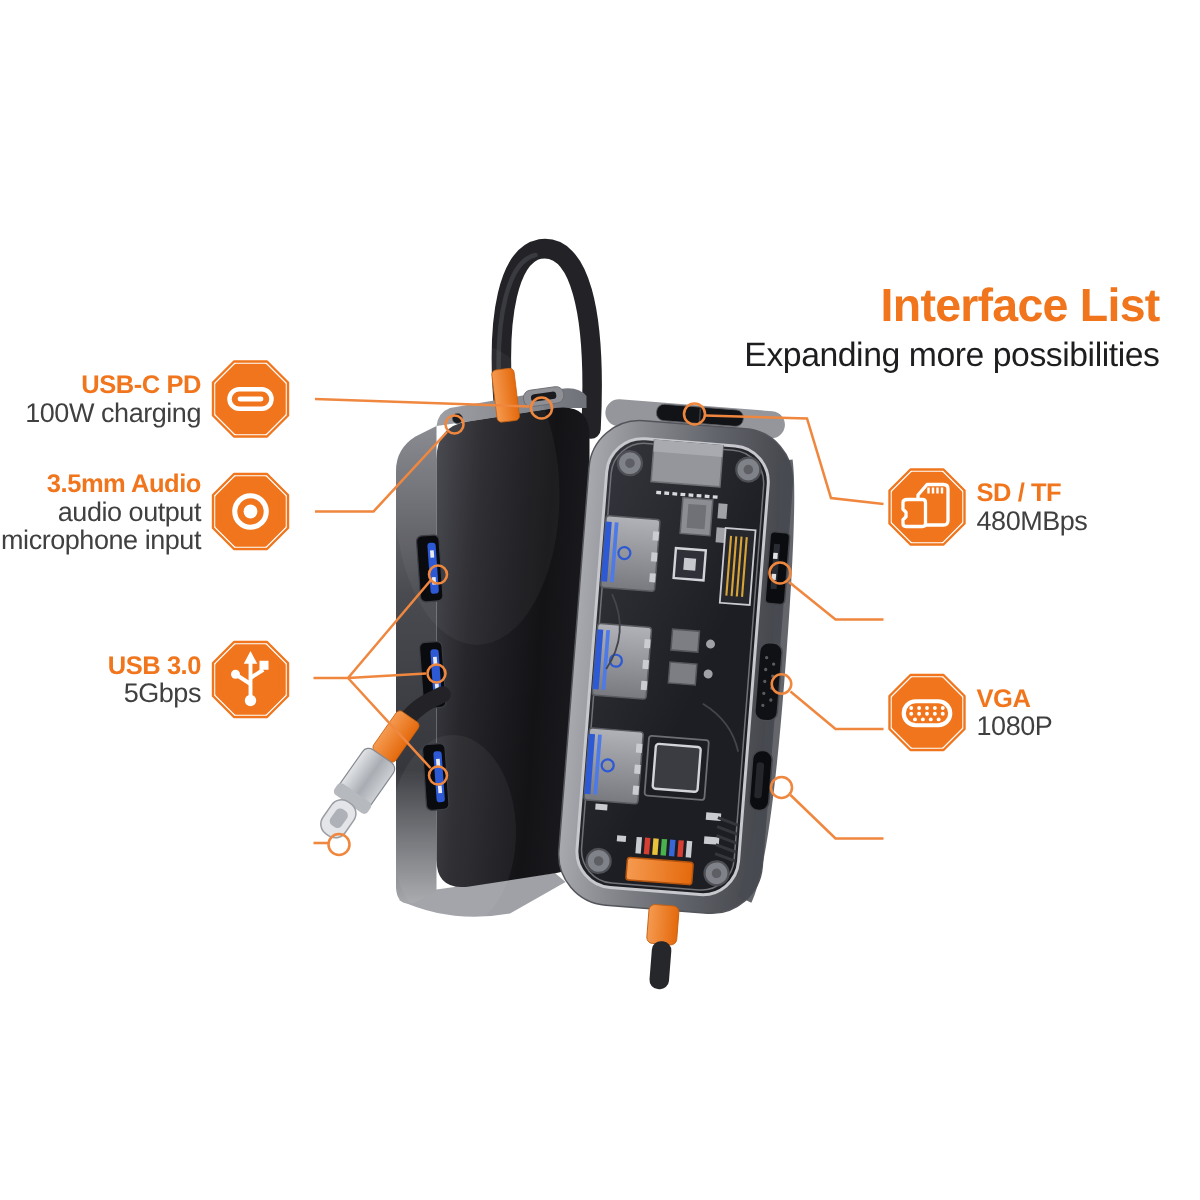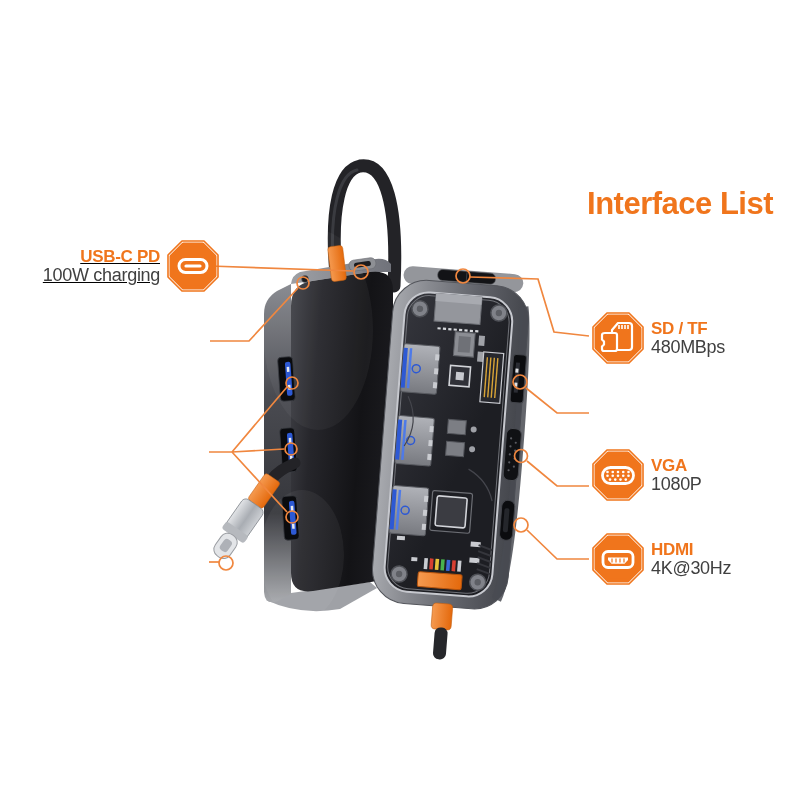--- a/index.html
+++ b/index.html
@@ -10,21 +10,21 @@
   .scene{position:absolute;left:0;top:0;width:800px;height:800px;}
   .hdr-title{
     position:absolute;top:186px;right:27px;
     font-size:31px;font-weight:700;color:#f0751c;letter-spacing:-0.5px;white-space:nowrap;
   }
   .hdr-sub{
     position:absolute;top:224px;right:27px;
     font-size:22.5px;font-weight:400;color:#1e1e20;letter-spacing:-0.3px;white-space:nowrap;
   }
   .callout{position:absolute;display:flex;align-items:center;gap:6px;}
-  .callout.left{right:580px;flex-direction:row;text-decoration:underline;}
+  .callout.left{right:606px;flex-direction:row;}
   .callout.right{left:591px;flex-direction:row;}
   .co-text{display:flex;flex-direction:column;justify-content:center;}
   .callout.left .co-text{text-align:right;}
   .callout.right .co-text{text-align:left;}
   .co-label{font-size:17px;font-weight:700;color:#f0751c;line-height:1.02;letter-spacing:-0.3px;white-space:nowrap;}
   .co-sub{font-size:18px;font-weight:400;color:#404040;line-height:0.92;letter-spacing:-0.3px;white-space:nowrap;padding-top:2px;}
   .co-icon{flex:0 0 auto;display:block;}
 </style>
 </head>
 <body>
@@ -275,35 +275,66 @@
       <path d="M 526 388 L 557 413 L 589 413"></path>
       <circle cx="520" cy="382" r="7"></circle>
       <path d="M 527 461 L 557 486 L 589 486"></path>
       <circle cx="521" cy="456" r="6.5"></circle>
       <path d="M 527 530 L 557 559 L 589 559"></path>
       <circle cx="521" cy="525" r="7"></circle>
     </g>
   </svg>
 
   <div class="hdr-title">Interface List</div>
+  <div class="hdr-sub">Expanding more possibilities</div>
 
   <div class="callout left" style="top:239px">
     <div class="co-text">
       <div class="co-label">USB-C PD</div>
       <div class="co-sub">100W charging</div>
     </div>
     <svg class="co-icon" width="54" height="54" viewBox="0 0 54 54">
       <path d="M 16 2 L 38 2 L 52 16 L 52 38 L 38 52 L 16 52 L 2 38 L 2 16 Z" fill="none" stroke="#f0751c" stroke-width="1.6" stroke-linejoin="round"></path>
       <path d="M 17.5 5.5 L 36.5 5.5 L 48.5 17.5 L 48.5 36.5 L 36.5 48.5 L 17.5 48.5 L 5.5 36.5 L 5.5 17.5 Z" fill="#f0751c" stroke="#f0751c" stroke-width="4" stroke-linejoin="round"></path>
       <rect x="13" y="20.5" width="28" height="13" rx="6.5" fill="none" stroke="#fff" stroke-width="3"></rect>
       <line x1="20" y1="27" x2="34" y2="27" stroke="#fff" stroke-width="3.2" stroke-linecap="round"></line>
     </svg>
   </div>
 
-
+  <div class="callout left" style="top:314px">
+    <div class="co-text">
+      <div class="co-label">3.5mm Audio</div>
+      <div class="co-sub">audio output</div>
+      <div class="co-sub">microphone input</div>
+    </div>
+    <svg class="co-icon" width="54" height="54" viewBox="0 0 54 54">
+      <path d="M 16 2 L 38 2 L 52 16 L 52 38 L 38 52 L 16 52 L 2 38 L 2 16 Z" fill="none" stroke="#f0751c" stroke-width="1.6" stroke-linejoin="round"></path>
+      <path d="M 17.5 5.5 L 36.5 5.5 L 48.5 17.5 L 48.5 36.5 L 36.5 48.5 L 17.5 48.5 L 5.5 36.5 L 5.5 17.5 Z" fill="#f0751c" stroke="#f0751c" stroke-width="4" stroke-linejoin="round"></path>
+      <circle cx="27" cy="27" r="10.5" fill="none" stroke="#fff" stroke-width="3.4"></circle>
+      <circle cx="27" cy="27" r="4.6" fill="#fff"></circle>
+    </svg>
+  </div>
+
+  <div class="callout left" style="top:426px">
+    <div class="co-text">
+      <div class="co-label">USB 3.0</div>
+      <div class="co-sub">5Gbps</div>
+    </div>
+    <svg class="co-icon" width="54" height="54" viewBox="0 0 54 54">
+      <path d="M 16 2 L 38 2 L 52 16 L 52 38 L 38 52 L 16 52 L 2 38 L 2 16 Z" fill="none" stroke="#f0751c" stroke-width="1.6" stroke-linejoin="round"></path>
+      <path d="M 17.5 5.5 L 36.5 5.5 L 48.5 17.5 L 48.5 36.5 L 36.5 48.5 L 17.5 48.5 L 5.5 36.5 L 5.5 17.5 Z" fill="#f0751c" stroke="#f0751c" stroke-width="4" stroke-linejoin="round"></path>
+      <circle cx="27" cy="41" r="3.8" fill="#fff"></circle>
+      <line x1="27" y1="38" x2="27" y2="14" stroke="#fff" stroke-width="2.6"></line>
+      <path d="M 27 8 L 22.5 16.5 L 31.5 16.5 Z" fill="#fff"></path>
+      <line x1="27" y1="30" x2="18.5" y2="24.5" stroke="#fff" stroke-width="2.6"></line>
+      <circle cx="17" cy="23.5" r="3" fill="#fff"></circle>
+      <line x1="27" y1="26" x2="35.5" y2="20.5" stroke="#fff" stroke-width="2.6"></line>
+      <rect x="33" y="14.5" width="6" height="6" fill="#fff"></rect>
+    </svg>
+  </div>
 
 
   <div class="callout right" style="top:311px">
     <svg class="co-icon" width="54" height="54" viewBox="0 0 54 54">
       <path d="M 16 2 L 38 2 L 52 16 L 52 38 L 38 52 L 16 52 L 2 38 L 2 16 Z" fill="none" stroke="#f0751c" stroke-width="1.6" stroke-linejoin="round"></path>
       <path d="M 17.5 5.5 L 36.5 5.5 L 48.5 17.5 L 48.5 36.5 L 36.5 48.5 L 17.5 48.5 L 5.5 36.5 L 5.5 17.5 Z" fill="#f0751c" stroke="#f0751c" stroke-width="4" stroke-linejoin="round"></path>
       <path d="M 27 12 h 11 q 3 0 3 3 v 21 q 0 3 -3 3 h -14 q -3 0 -3 -3 v -17 l 6 -7 z" fill="#f0751c" stroke="#fff" stroke-width="2.2" stroke-linejoin="round"></path>
       <g stroke="#fff" stroke-width="1.6">
           <line x1="28" y1="14" x2="28" y2="18"></line>
           <line x1="31" y1="14" x2="31" y2="18"></line>
@@ -340,32 +371,14 @@
           <circle cx="29.5" cy="31.6" r="1.3"></circle>
           <circle cx="34.75" cy="31.6" r="1.3"></circle>
       </g>
     </svg>
     <div class="co-text">
       <div class="co-label">VGA</div>
       <div class="co-sub">1080P</div>
     </div>
   </div>
 
-  <div class="callout right" style="top:532px">
-    <svg class="co-icon" width="54" height="54" viewBox="0 0 54 54">
-      <path d="M 16 2 L 38 2 L 52 16 L 52 38 L 38 52 L 16 52 L 2 38 L 2 16 Z" fill="none" stroke="#f0751c" stroke-width="1.6" stroke-linejoin="round"></path>
-      <path d="M 17.5 5.5 L 36.5 5.5 L 48.5 17.5 L 48.5 36.5 L 36.5 48.5 L 17.5 48.5 L 5.5 36.5 L 5.5 17.5 Z" fill="#f0751c" stroke="#f0751c" stroke-width="4" stroke-linejoin="round"></path>
-      <rect x="12" y="19.5" width="30" height="16" rx="5" fill="none" stroke="#fff" stroke-width="2.8"></rect>
-      <path d="M 17 25.5 h 20 v 2.5 l -3.5 3.8 h -13 l -3.5 -3.8 z" fill="#fff"></path>
-      <g stroke="#f0751c" stroke-width="1.2">
-          <line x1="21" y1="26.5" x2="21" y2="30.5"></line>
-          <line x1="25" y1="26.5" x2="25" y2="30.5"></line>
-          <line x1="29" y1="26.5" x2="29" y2="30.5"></line>
-          <line x1="33" y1="26.5" x2="33" y2="30.5"></line>
-        </g>
-    </svg>
-    <div class="co-text">
-      <div class="co-label">HDMI</div>
-      <div class="co-sub">4K@30Hz</div>
-    </div>
-  </div>
 
 </div>
 
 </body></html>

